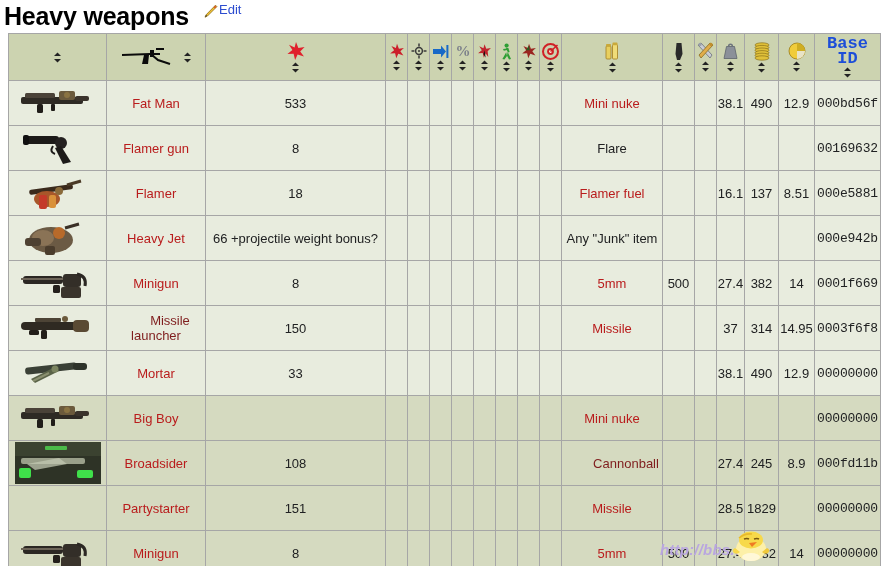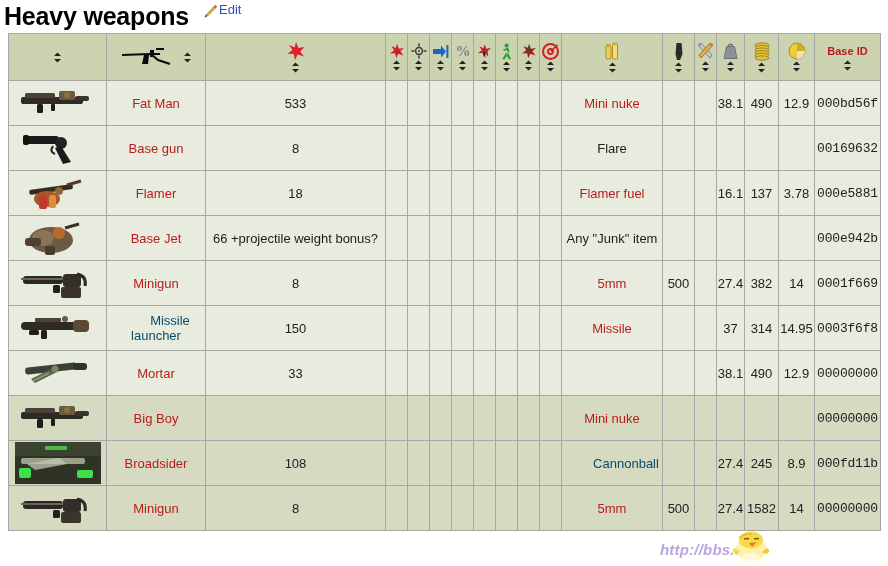--- a/index.html
+++ b/index.html
@@ -59,44 +59,45 @@
   .th-inner{
     display:flex;
     flex-direction:column;
     align-items:center;
     justify-content:center;
     gap:1px;
     height:38px;
   }
   .th-label{
     font-weight:bold;
-    font-size:11px;
-    color:#b91c1c;
+    font-size:17px;
+    color:#1d4ed8;
     line-height:15px;
+    font-family:Liberation Mono, monospace;
   }
   .sort-arrows{
     display:block;
     width:11px;height:11px;
     line-height:0;
   }
 
   
   .ico{display:block;line-height:0;}
 
   
   tbody tr{height:44px;}
   tbody td{background:#e8ecde;}
   tbody tr.unique td{background:#d5dac0;}
   td.img-cell{padding:1px;height:44px;}
   .thumb{
     display:block;margin:0 auto;
     line-height:0;
   }
   .link{color:#b91c1c;text-decoration:none;cursor:pointer;}
-  .link.visited{color:#0c4a6e;margin-left:28px;}
+  .link.visited{color:#7f1d1d;margin-left:28px;}
   .plain{color:#202122;text-align:center;}
   .mono{
     font-family:"Liberation Mono","DejaVu Sans Mono",monospace;
     font-size:12px;
     letter-spacing:-0.2px;
     color:#202122;
   }
   .num{color:#202122;}
 
   
@@ -540,21 +541,21 @@
       <tr>
         <td class="img-cell">
           <span class="thumb"><svg width="86" height="40" viewBox="0 0 86 40">
               <rect x="10" y="8" width="34" height="8" rx="3" fill="#1c1a18"></rect>
               <circle cx="46" cy="15" r="6" fill="#242120"></circle>
               <path d="M46 18 L56 34 L48 36 L40 20 Z" fill="#1c1a18"></path>
               <path d="M38 18 q-4 6 2 8" stroke="#1c1a18" stroke-width="2" fill="none"></path>
               <rect x="8" y="7" width="6" height="10" rx="2" fill="#111"></rect>
             </svg></span>
         </td>
-        <td><a href="#" class="link">Base gun</a></td>
+        <td><a href="#" class="link">Flamer gun</a></td>
         <td class="num">8</td>
         <td></td>
         <td></td>
         <td></td>
         <td></td>
         <td></td>
         <td></td>
         <td></td>
         <td></td>
         <td><span class="plain">Flare</span></td>
@@ -584,35 +585,35 @@
         <td></td>
         <td></td>
         <td></td>
         <td></td>
         <td></td>
         <td><a href="#" class="link">Flamer fuel</a></td>
         <td class="num"></td>
         <td class="num"></td>
         <td class="num">16.1</td>
         <td class="num">137</td>
-        <td class="num">3.78</td>
+        <td class="num">8.51</td>
         <td class="mono">000e5881</td>
       </tr>
       <tr>
         <td class="img-cell">
           <span class="thumb"><svg width="86" height="40" viewBox="0 0 86 40">
               <ellipse cx="36" cy="22" rx="22" ry="13" fill="#6b5a44"></ellipse>
               <ellipse cx="28" cy="20" rx="11" ry="8" fill="#8a7356"></ellipse>
               <circle cx="44" cy="15" r="6" fill="#b86a2a"></circle>
               <rect x="10" y="20" width="16" height="8" rx="3" fill="#4e4132"></rect>
               <path d="M50 10 L64 6" stroke="#3a3026" stroke-width="3"></path>
               <rect x="30" y="28" width="10" height="9" rx="2" fill="#4a3c2c"></rect>
             </svg></span>
         </td>
-        <td><a href="#" class="link">Base Jet</a></td>
+        <td><a href="#" class="link">Heavy Jet</a></td>
         <td class="num">66 +projectile weight bonus?</td>
         <td></td>
         <td></td>
         <td></td>
         <td></td>
         <td></td>
         <td></td>
         <td></td>
         <td></td>
         <td><span class="plain">Any "Junk" item</span></td>
@@ -761,20 +762,40 @@
         <td></td>
         <td></td>
         <td></td>
         <td><a href="#" class="link visited">Cannonball</a></td>
         <td class="num"></td>
         <td class="num"></td>
         <td class="num">27.4</td>
         <td class="num">245</td>
         <td class="num">8.9</td>
         <td class="mono">000fd11b</td>
+      </tr>
+      <tr class="unique">
+        <td class="img-cell"></td>
+        <td><a href="#" class="link">Partystarter</a></td>
+        <td class="num">151</td>
+        <td></td>
+        <td></td>
+        <td></td>
+        <td></td>
+        <td></td>
+        <td></td>
+        <td></td>
+        <td></td>
+        <td><a href="#" class="link">Missile</a></td>
+        <td class="num"></td>
+        <td class="num"></td>
+        <td class="num">28.5</td>
+        <td class="num">1829</td>
+        <td class="num"></td>
+        <td class="mono">00000000</td>
       </tr>
       <tr class="unique">
         <td class="img-cell">
           <span class="thumb"><svg width="86" height="40" viewBox="0 0 86 40">
               <rect x="8" y="13" width="40" height="8" rx="3" fill="#2b2723"></rect>
               <rect x="6" y="15" width="44" height="2" fill="#6d6458"></rect>
               <rect x="48" y="11" width="18" height="13" rx="3" fill="#332e28"></rect>
               <path d="M62 11 q10 2 8 12" stroke="#2b2723" stroke-width="3" fill="none"></path>
               <rect x="46" y="24" width="20" height="11" rx="2" fill="#3a342c"></rect>
               <rect x="38" y="22" width="7" height="8" rx="1.5" fill="#231f1b"></rect>

